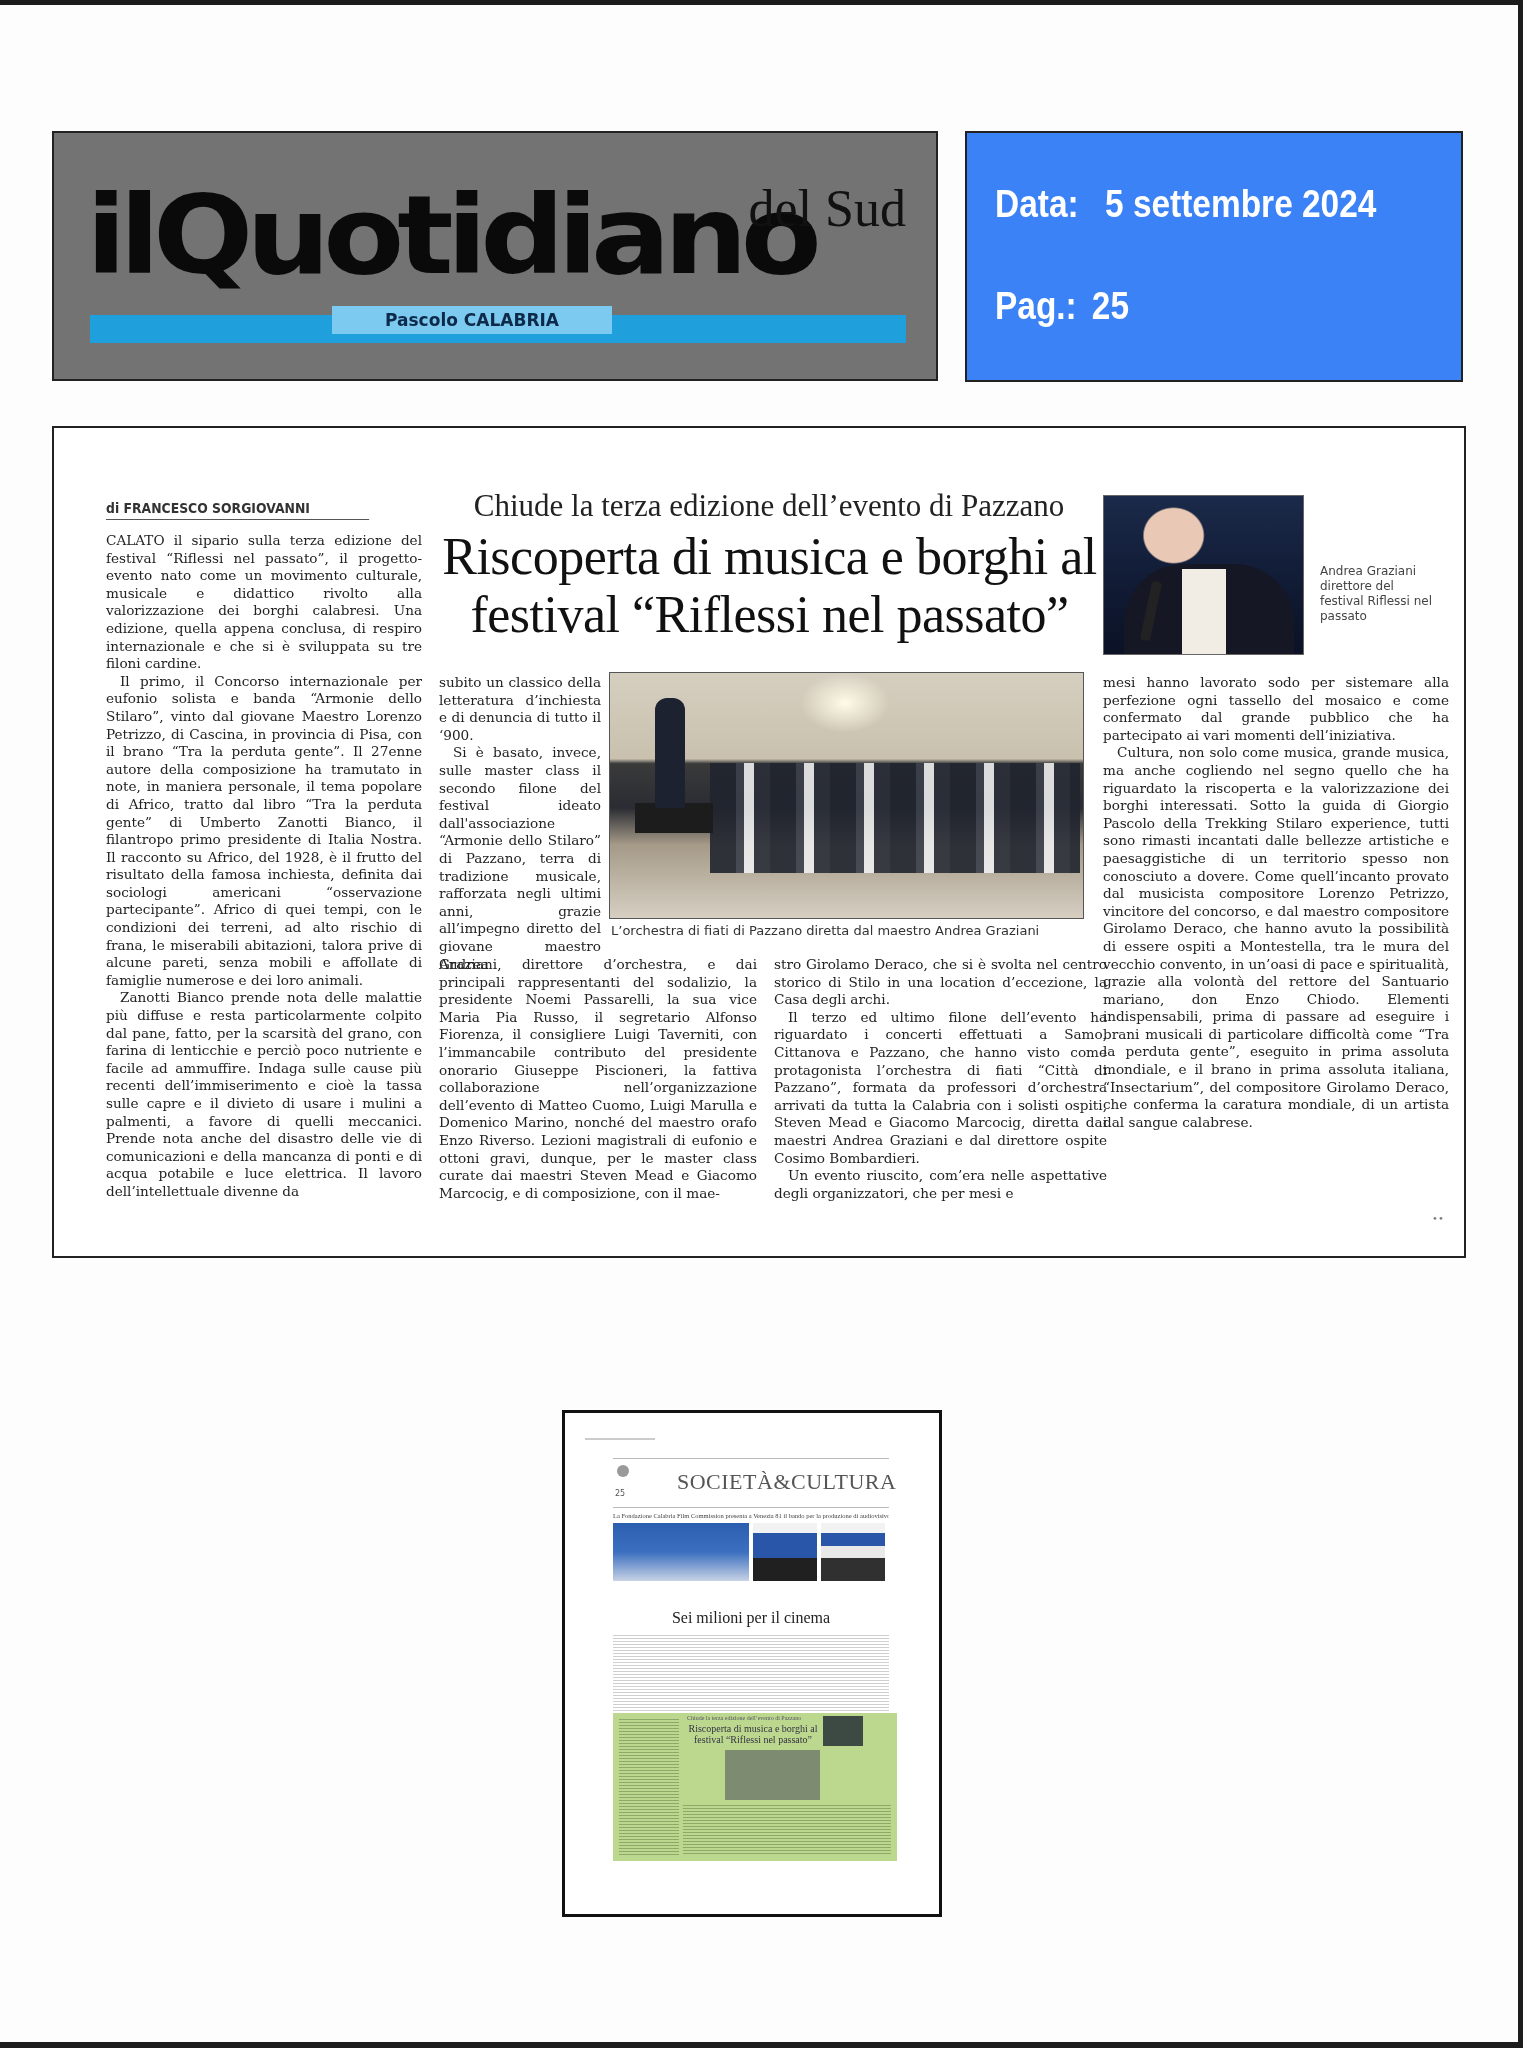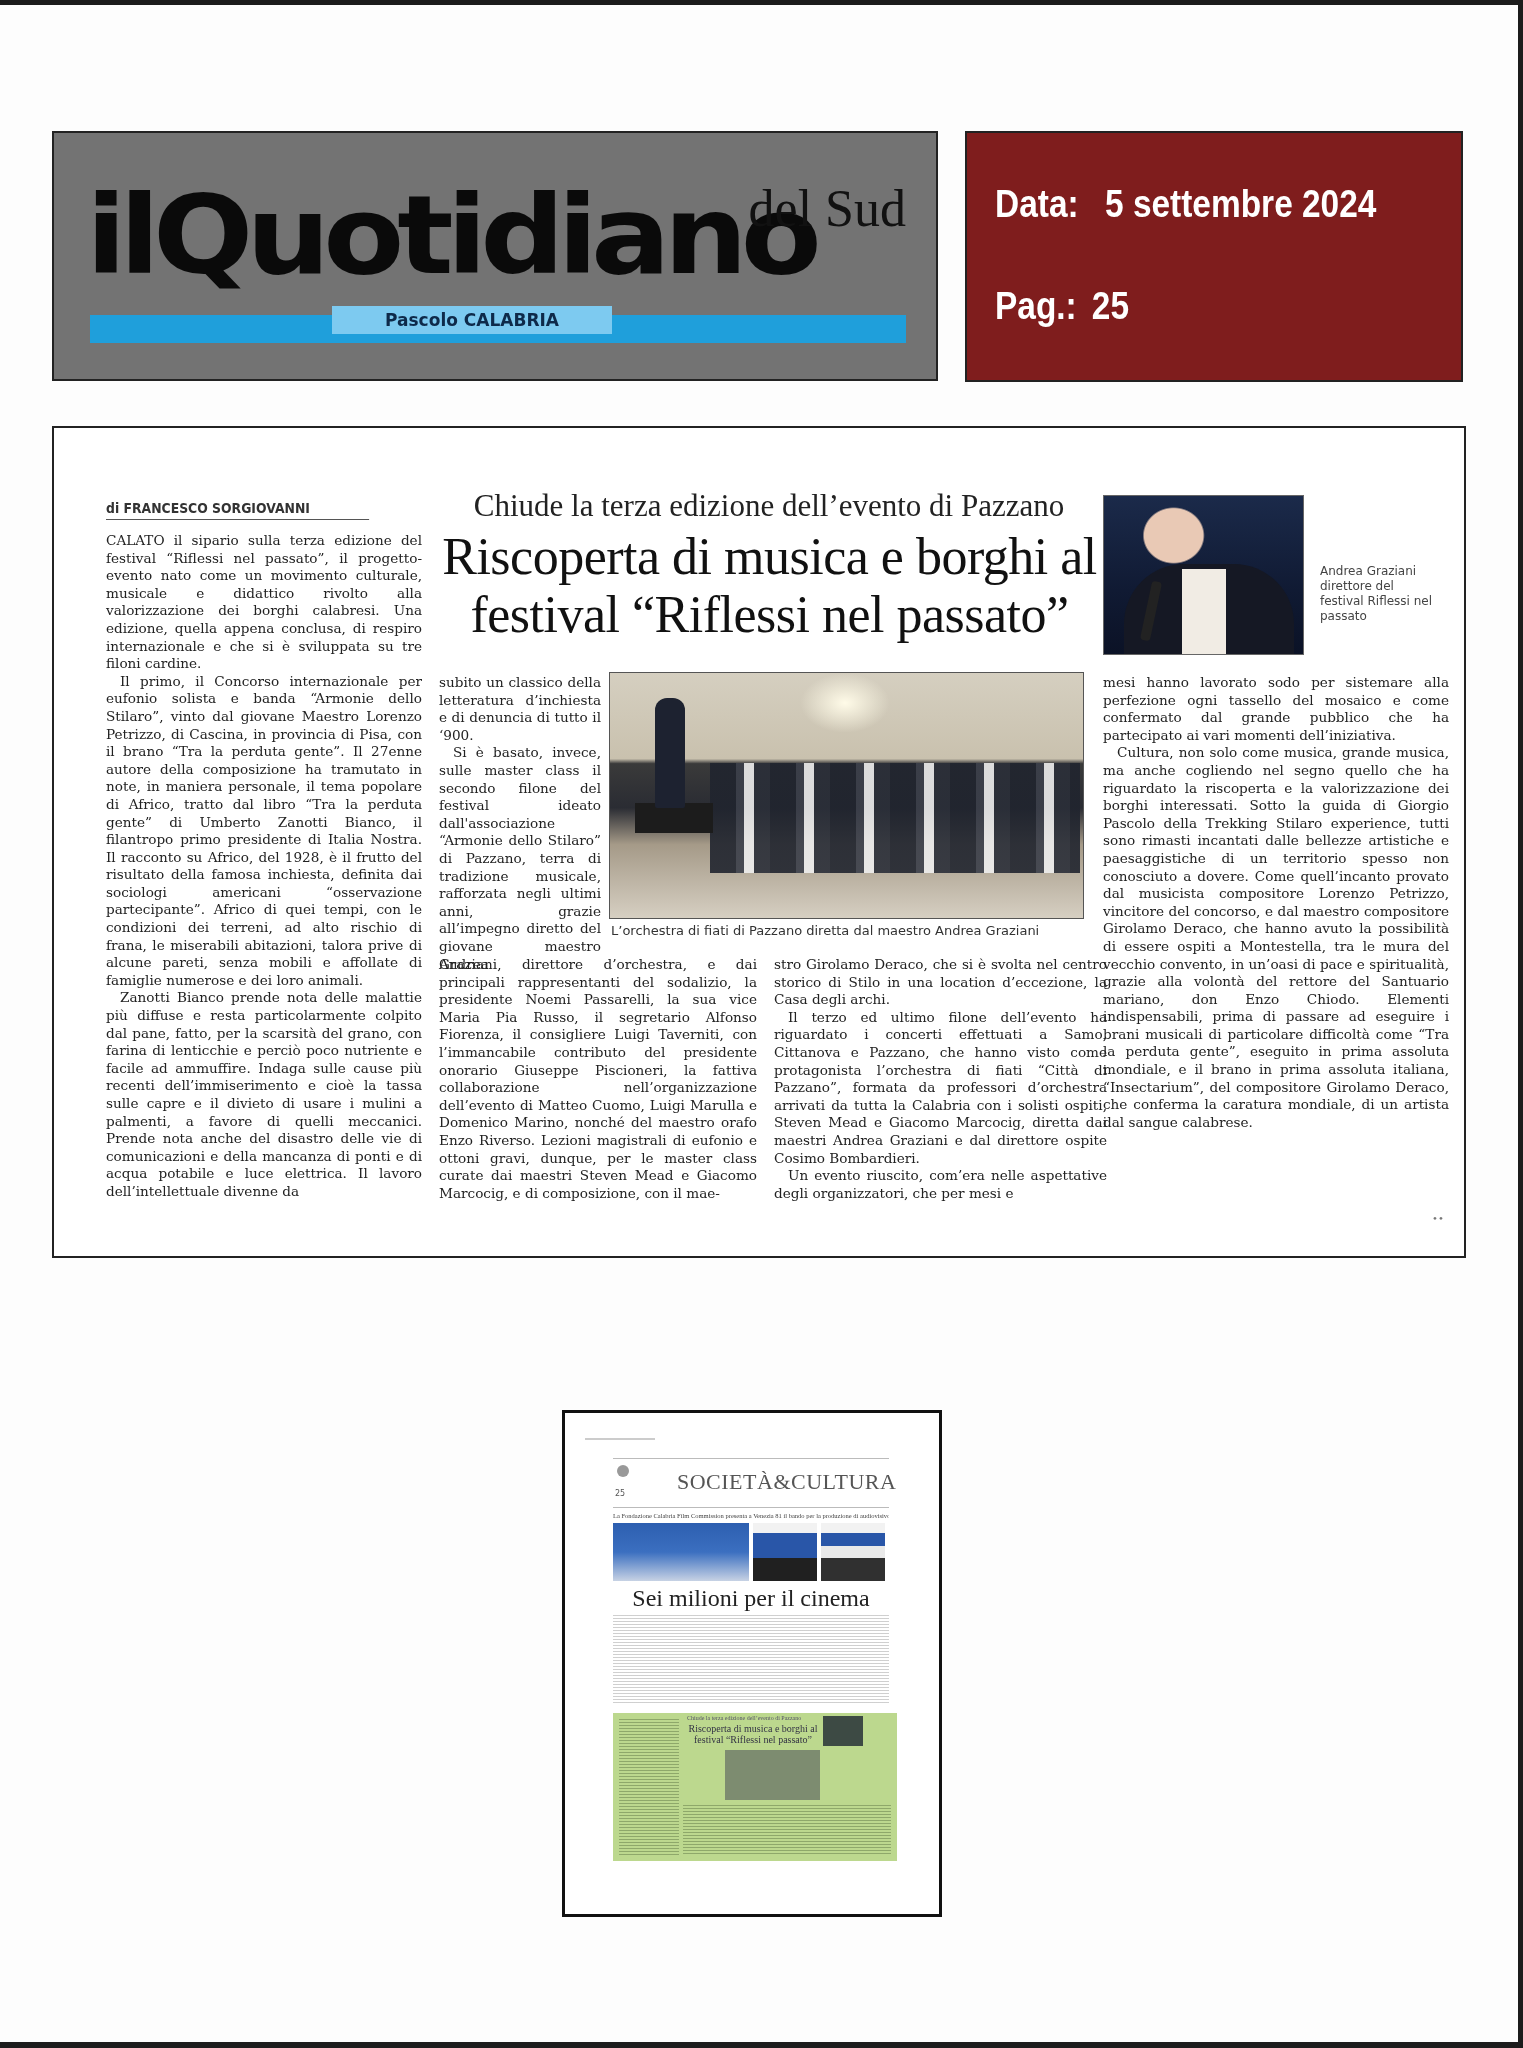--- a/index.html
+++ b/index.html
@@ -10,21 +10,21 @@
   .edge-bottom { position: absolute; left: 0; bottom: 0; width: 1523px; height: 6px; background: #1c1c1c; }
   .edge-right { position: absolute; right: 0; top: 0; width: 5px; height: 2048px; background: #1c1c1c; }
 
   
   .masthead { position: absolute; left: 52px; top: 131px; width: 886px; height: 250px; border: 2px solid #222; background: #737373; }
   .logo-word { position: absolute; left: 32px; top: 48px; font-family: "DejaVu Sans", sans-serif; font-weight: 900; font-size: 118px; letter-spacing: -7px; line-height: 1; color: #0a0a0a; transform: scaleY(0.92); transform-origin: left top; }
   .logo-delsud { position: absolute; right: 30px; top: 46px; font-family: "Liberation Serif", serif; font-size: 52px; color: #111; }
   .logo-bar { position: absolute; left: 36px; right: 30px; top: 182px; height: 28px; background: #1f9fdb; }
   .logo-edition { position: absolute; left: 278px; top: 173px; width: 280px; height: 28px; background: #7dcaf0; font-family: "DejaVu Sans", sans-serif; font-weight: bold; font-size: 17px; color: #0e2a4a; text-align: center; line-height: 28px; }
 
-  .datebox { position: absolute; left: 965px; top: 131px; width: 498px; height: 251px; background: #7f1d1d; border: 2px solid #222; color: #fff; font-family: "Liberation Sans", sans-serif; font-weight: bold; }
+  .datebox { position: absolute; left: 965px; top: 131px; width: 498px; height: 251px; background: #3b82f6; border: 2px solid #222; color: #fff; font-family: "Liberation Sans", sans-serif; font-weight: bold; }
   .datebox .row { position: absolute; left: 28px; display: flex; font-size: 38px; transform: scaleX(0.88); transform-origin: left center; }
   .datebox .row1 { top: 50px; }
   .datebox .row2 { top: 152px; }
   .datebox .lbl { width: 125px; }
   .datebox .row2 .lbl { width: 110px; }
 
   
   .article { position: absolute; left: 52px; top: 426px; width: 1414px; height: 832px; border: 2px solid #222; background: #fff; }
   .byline { position: absolute; left: 52px; top: 72px; width: 286px; font-family: "DejaVu Sans", sans-serif; font-weight: bold; font-size: 13.5px; color: #333; border-bottom: 1.5px solid #555; padding-bottom: 3px; transform: scaleX(0.92); transform-origin: left center; }
   .kicker { position: absolute; left: 385px; top: 60px; width: 660px; text-align: center; font-family: "Liberation Serif", serif; font-size: 31px; color: #222; }
@@ -61,21 +61,21 @@
   .thumb .hdr { position: relative; height: 50px; border-top: 1px solid #bbb; border-bottom: 1px solid #bbb; }
   .thumb .hdr .q { position: absolute; left: 4px; top: 6px; width: 12px; height: 12px; border-radius: 50%; background: #999; }
   .thumb .hdr .pnum { position: absolute; left: 2px; top: 30px; font-family: "DejaVu Sans", sans-serif; font-size: 8px; color: #555; }
   .thumb .hdr .sect { position: absolute; left: 64px; top: 10px; font-family: Liberation Serif, serif; font-size: 22px; color: #555; letter-spacing: 0.5px; }
   .thumb .subhead { font-family: "Liberation Serif", serif; font-size: 6.5px; color: #444; margin: 4px 0; white-space: nowrap; overflow: hidden; }
   .thumb .photos { display: flex; gap: 4px; height: 58px; }
   .thumb .photos div { height: 58px; background: linear-gradient(180deg, #2d5fb0 0%, #3b6fc0 50%, #c7d2e4 100%); }
   .thumb .photos .p1 { width: 136px; }
   .thumb .photos .p2 { width: 64px; background: linear-gradient(180deg, #f2f2f2 0 18%, #2956a8 18% 60%, #202020 60%); }
   .thumb .photos .p3 { width: 64px; background: linear-gradient(180deg, #f2f2f2 0 18%, #2956a8 18% 40%, #e9e9e9 40% 60%, #303030 60%); }
-  .thumb .bighead { text-align: center; font-family: "Liberation Serif", serif; font-size: 24px; line-height: 26px; color: #222; margin-top: 4px; }
+  .thumb .bighead { text-align: center; font-family: "Liberation Serif", serif; font-size: 16px; line-height: 26px; color: #222; margin-top: 24px; }
   .thumb .textblock { height: 88px; margin-top: 4px; background: repeating-linear-gradient(180deg, #bbb 0 1px, #fff 1px 3px); opacity: 0.7; }
   .thumb .green { position: absolute; left: 48px; top: 300px; width: 284px; height: 148px; background: #bcd88e; }
   .thumb .green .gk { position: absolute; left: 74px; top: 2px; font-family: "Liberation Serif", serif; font-size: 6px; color: #556; }
   .thumb .green .gh { position: absolute; left: 70px; top: 10px; width: 140px; text-align: center; font-family: "Liberation Serif", serif; font-size: 10px; line-height: 11px; color: #334; }
   .thumb .green .gp { position: absolute; left: 210px; top: 3px; width: 40px; height: 30px; background: #3d4a44; }
   .thumb .green .go { position: absolute; left: 112px; top: 37px; width: 95px; height: 50px; background: #7d8c70; }
   .thumb .green .gt { position: absolute; left: 6px; top: 6px; width: 60px; height: 136px; background: repeating-linear-gradient(180deg, #8ea86a 0 1px, transparent 1px 3px); }
   .thumb .green .gt2 { position: absolute; left: 70px; top: 92px; width: 208px; height: 50px; background: repeating-linear-gradient(180deg, #8ea86a 0 1px, transparent 1px 3px); }
 </style>
 </head>

